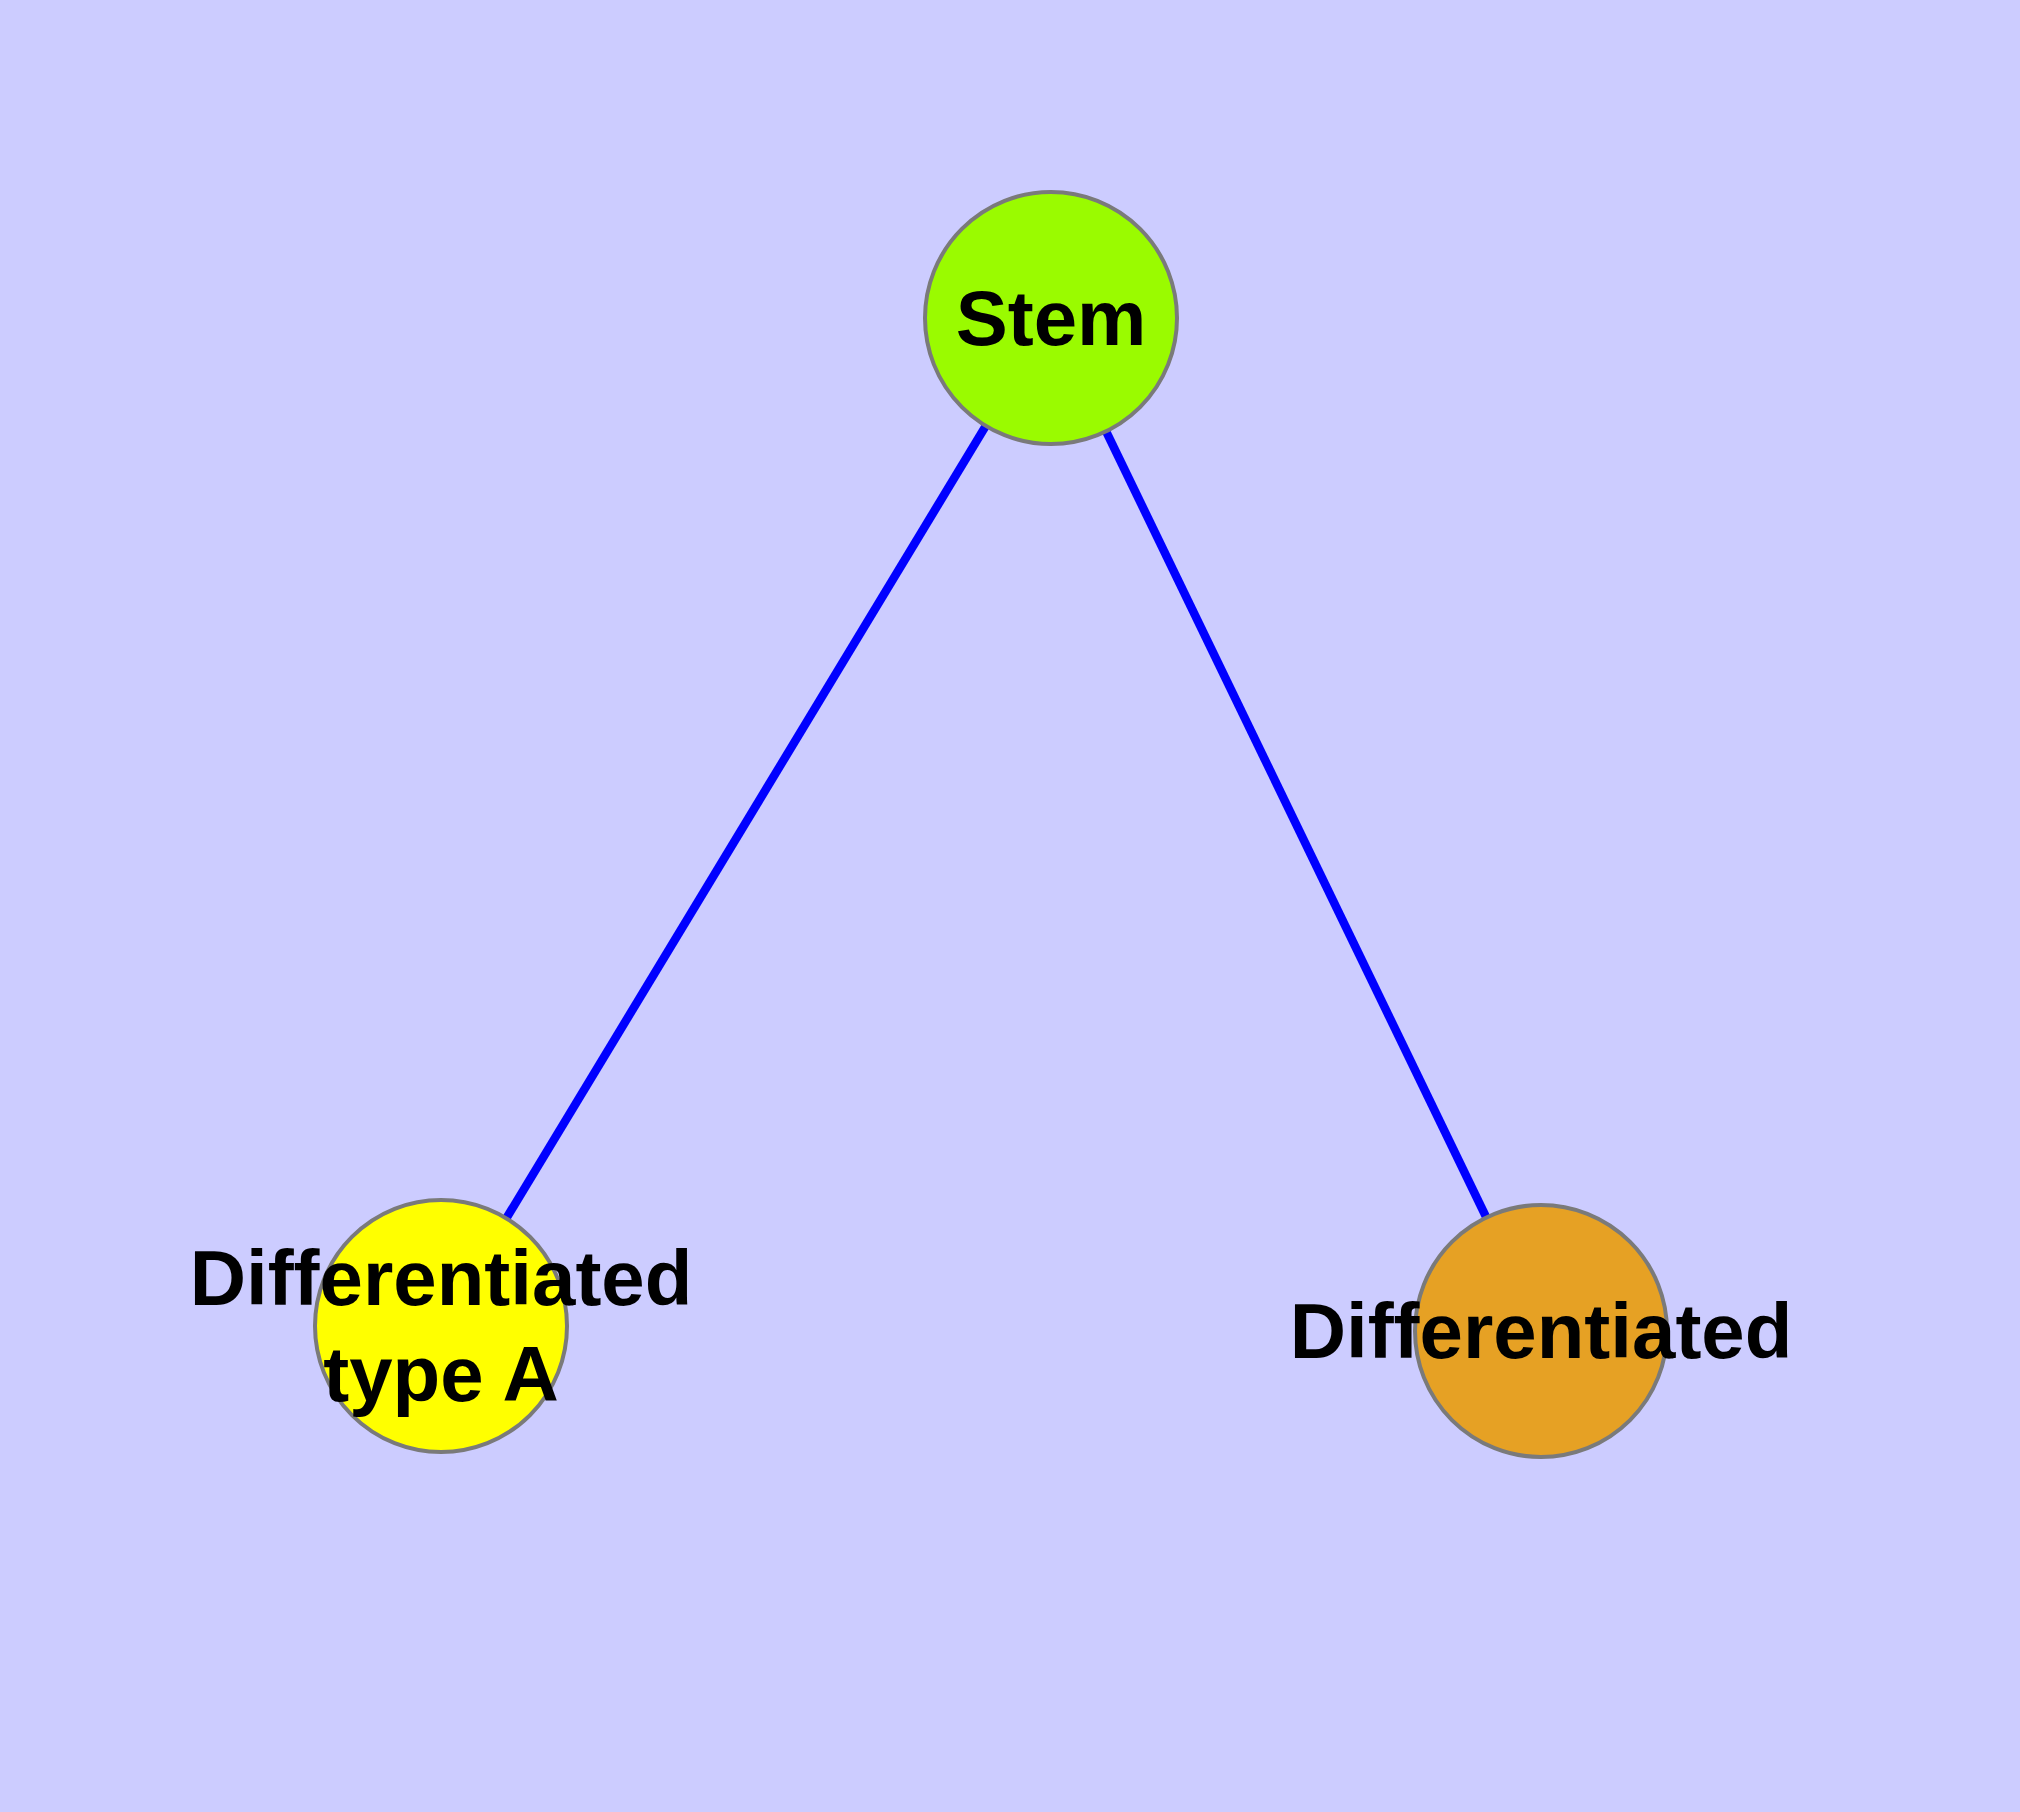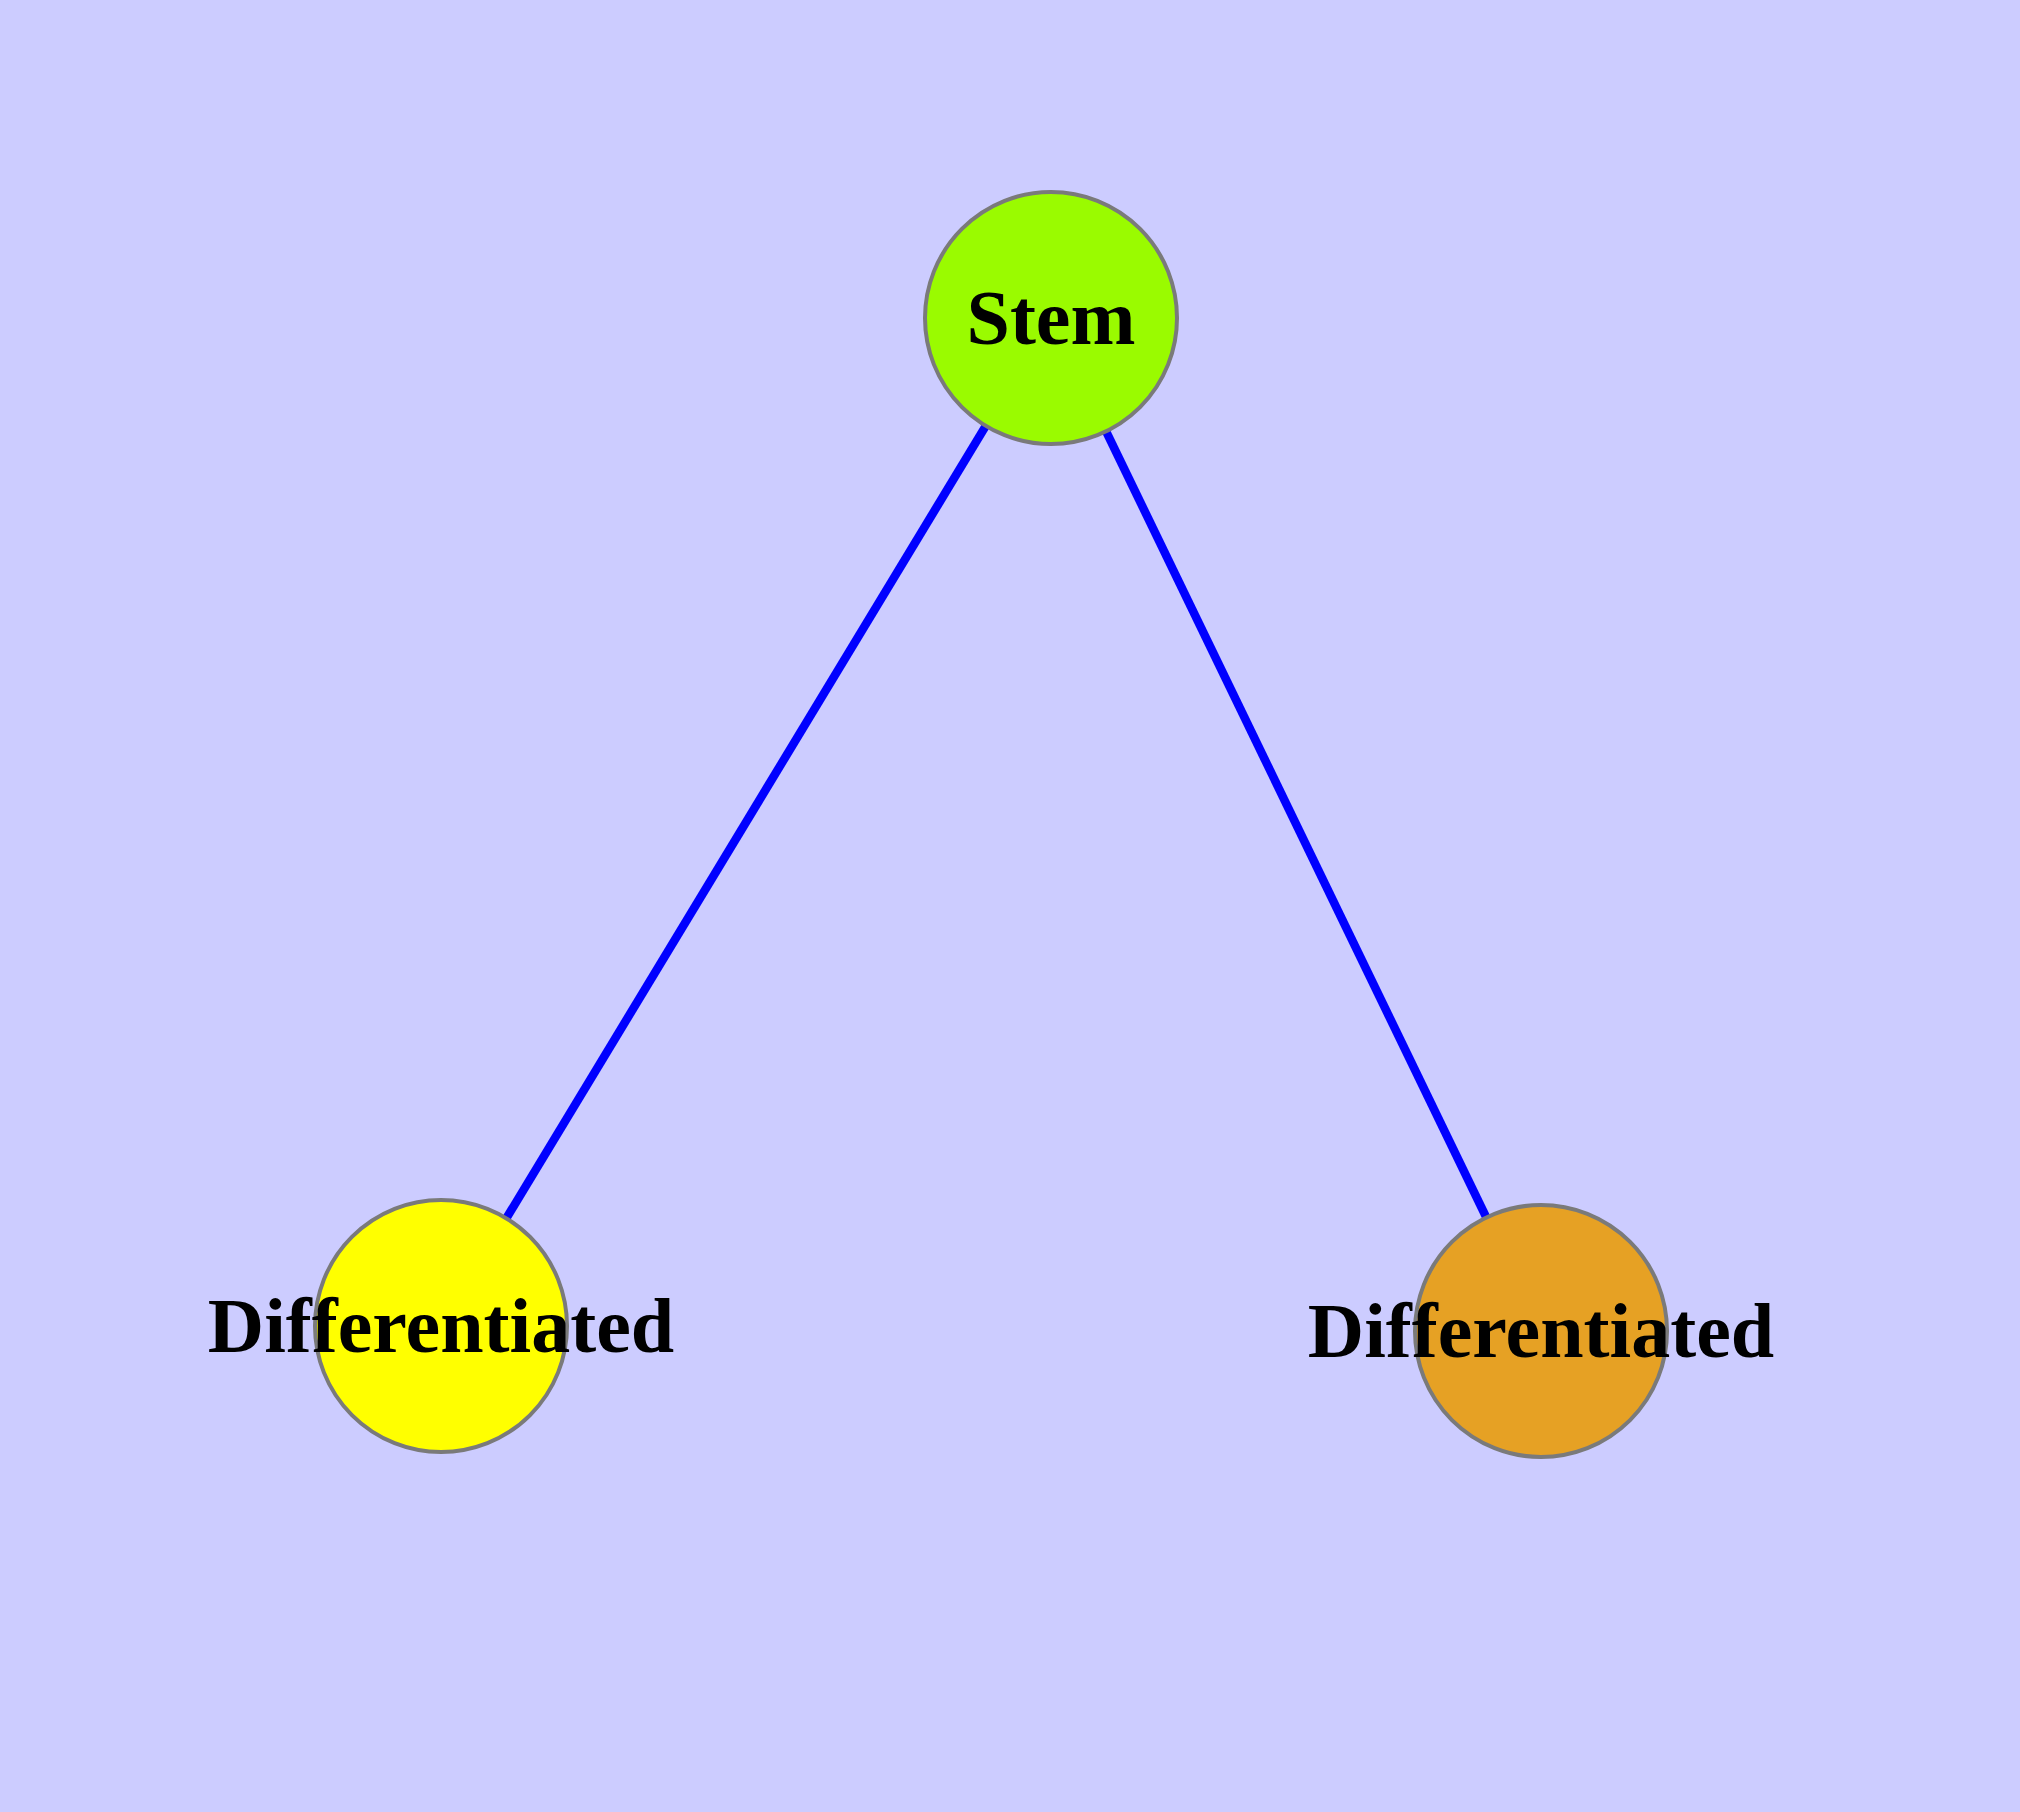--- a/index.html
+++ b/index.html
@@ -5,21 +5,21 @@
   html, body {
     margin: 0;
     padding: 0;
     background: #ffffff;
   }
   .canvas {
     position: relative;
     width: 2021px;
     height: 1812px;
     overflow: hidden;
-    font-family: Liberation Serif, serif;
+    font-family: Liberation Sans, sans-serif;
   }
   .edges-layer {
     position: absolute;
     left: 0;
     top: 0;
     width: 100%;
     height: 100%;
     z-index: 1;
   }
   .node {
@@ -64,20 +64,21 @@
 
   <div class="node node-stem" style="background-color: rgb(154, 251, 0);">
     <div class="node-label">
       <span class="line">Stem</span>
     </div>
   </div>
 
   <div class="node node-a" style="background-color: rgb(255, 255, 0);">
     <div class="node-label">
       <span class="line">Differentiated</span>
+      <span class="line">type A</span>
     </div>
   </div>
 
   <div class="node node-b" style="background-color: rgb(230, 161, 36);">
     <div class="node-label">
       <span class="line">Differentiated</span>
     </div>
   </div>
 
 </div>

